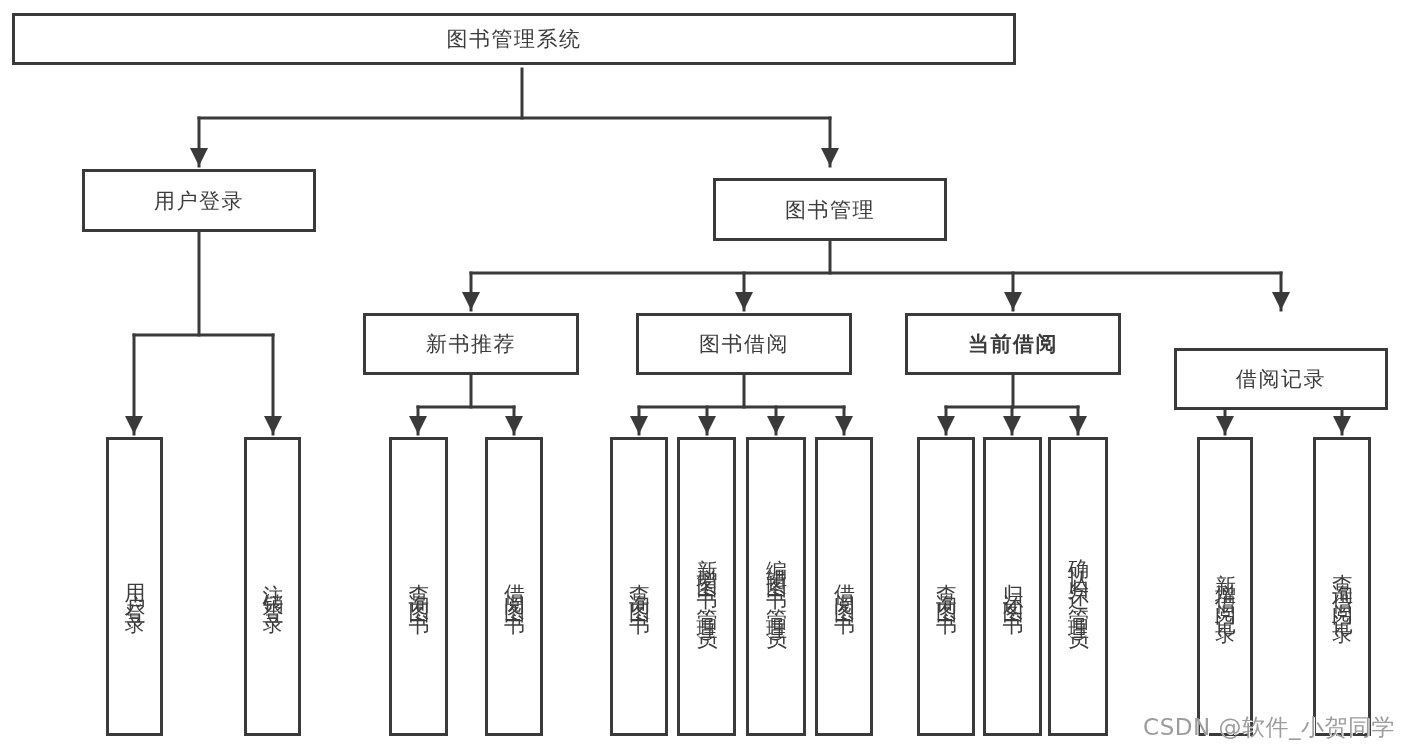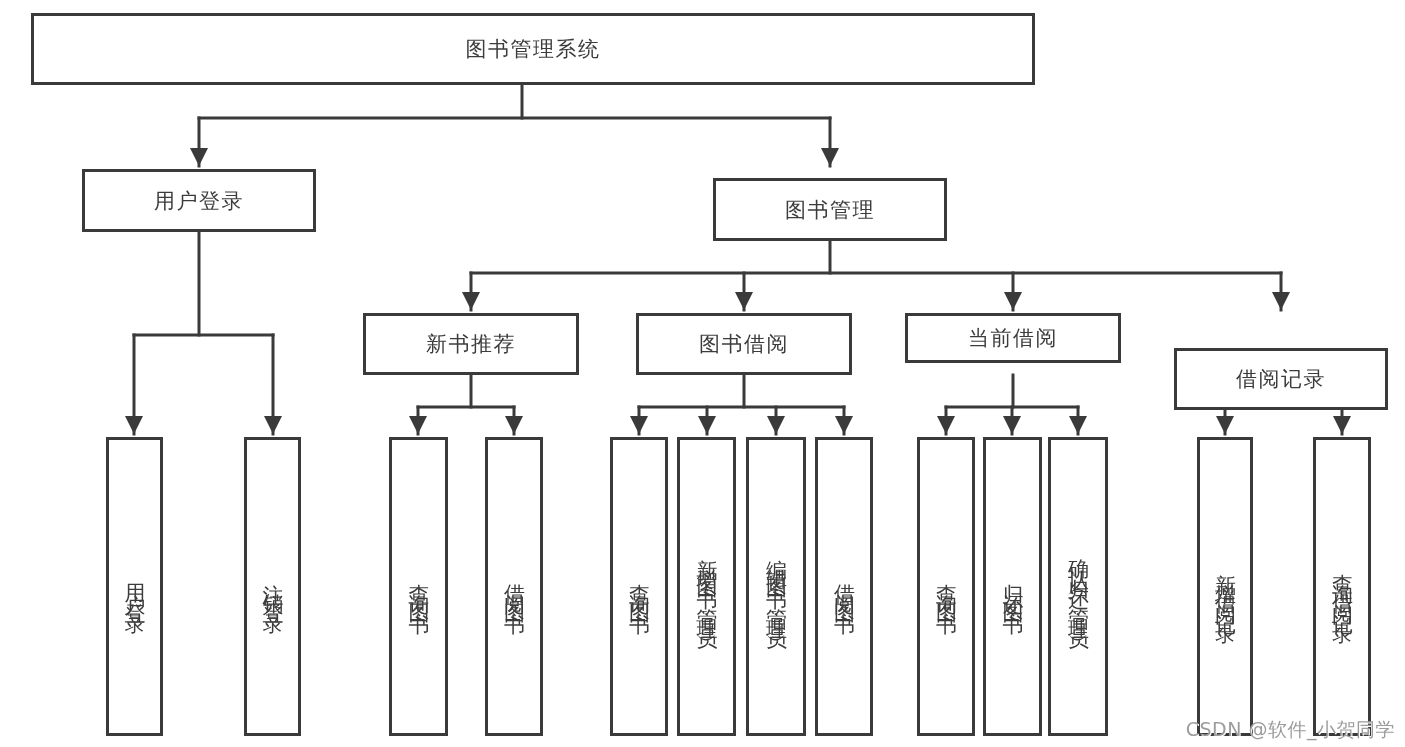--- a/index.html
+++ b/index.html
@@ -14,45 +14,45 @@
     position:absolute;box-sizing:border-box;background:#ffffff;
     border:3px solid #3a3a3a;display:flex;align-items:center;justify-content:center;
     z-index:1;
   }
   .hb{font-size:21px;letter-spacing:1.5px;white-space:nowrap;}
   .vb span{
     writing-mode:vertical-rl;text-orientation:upright;
     font-size:21px;letter-spacing:10px;line-height:1;white-space:nowrap;
   }
   
-  #n-root {left:31px;  top:13px;  width:1004px;height:72px;justify-content:center;}
+  #n-root {left:12px;  top:13px;  width:1004px;height:52px;justify-content:center;}
   #n-login{left:82px;  top:169px; width:234px; height:63px;}
   #n-mgmt {left:713px; top:178px; width:234px; height:63px;}
   #n-new  {left:363px; top:313px; width:216px; height:62px;align-items:center;}
   #n-bor  {left:636px; top:313px; width:216px; height:62px;font-family:Liberation Serif, serif;}
-  #n-cur  {left:905px; top:313px; width:216px; height:50px;}
+  #n-cur  {left:905px; top:313px; width:216px; height:62px;font-weight:bold;}
   #n-rec  {left:1174px;top:313px; width:214px; height:62px;margin-top:35px;}
   
   .vb{top:437px;height:299px;}
   #l-1 {left:106px; width:57px;}
   #l-2 {left:244px; width:57px;}
   #l-3 {left:389px; width:59px;}
   #l-4 {left:485px; width:58px;}
   #l-5 {left:610px; width:58px;}
   #l-6 {left:677px; width:59px;}
   #l-7 {left:746px; width:60px;}
   #l-8 {left:815px; width:58px;}
   #l-9 {left:917px; width:58px;}
   #l-10{left:983px; width:59px;}
   #l-11{left:1048px;width:60px;}
   #l-12{left:1197px;width:56px;}
   #l-13{left:1313px;width:58px;}
   .watermark{
     position:absolute;right:10px;bottom:4px;z-index:2;
-    font-size:19px;color:#9c9c9c;letter-spacing:0.5px;white-space:nowrap;
+    font-size:23px;color:#9c9c9c;letter-spacing:0.5px;white-space:nowrap;
     text-shadow:1px 1px 0 #ffffff;
   }
 </style>
 </head>
 <body>
 
 <svg id="connectors" width="1405" height="747" viewBox="0 0 1405 747">
   <defs>
     <marker id="arrow" viewBox="0 0 10 10" refX="10" refY="5" markerWidth="8" markerHeight="6" orient="auto">
       <path d="M0,0 L10,5 L0,10 Z" fill="#3a3a3a"></path>

